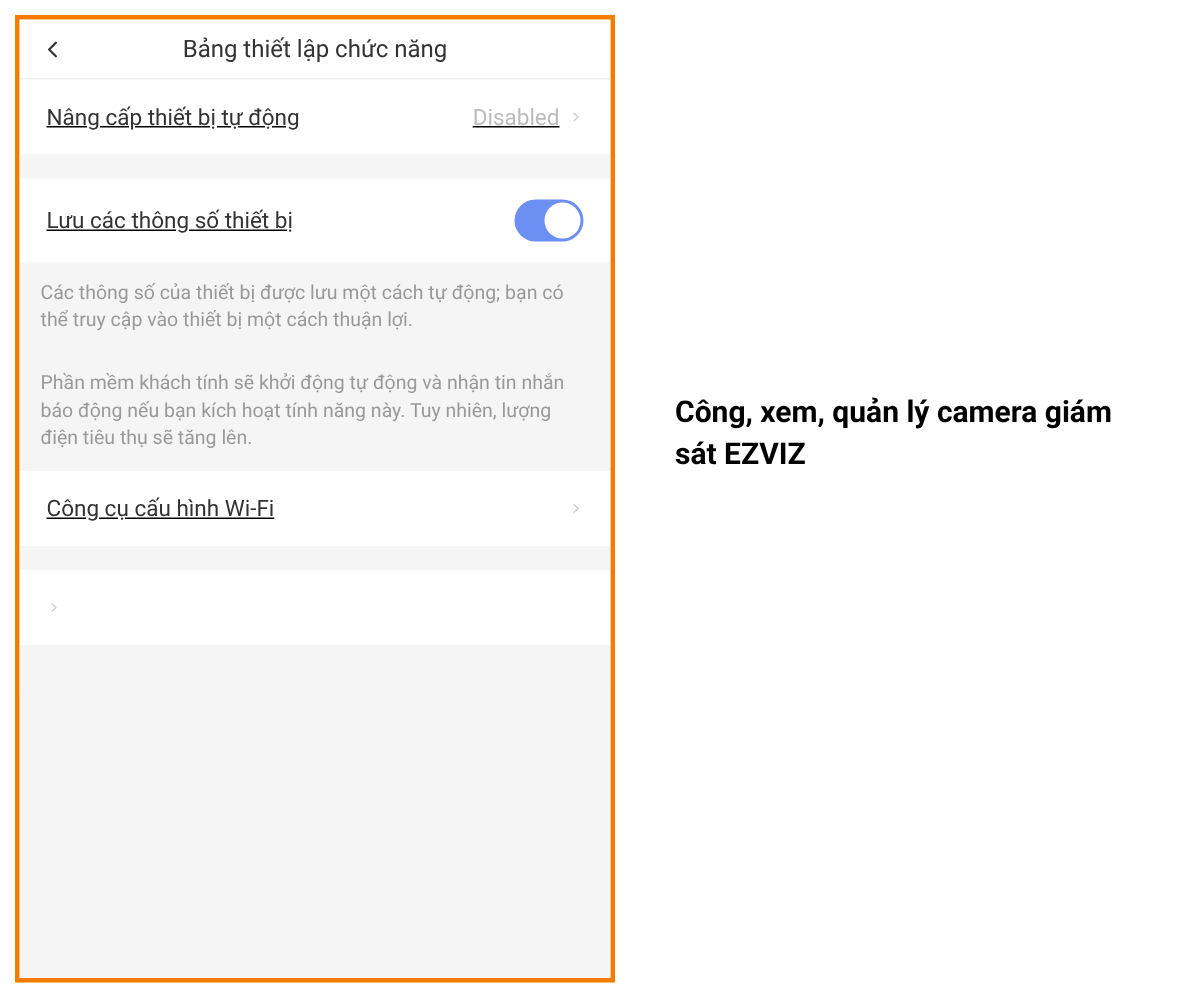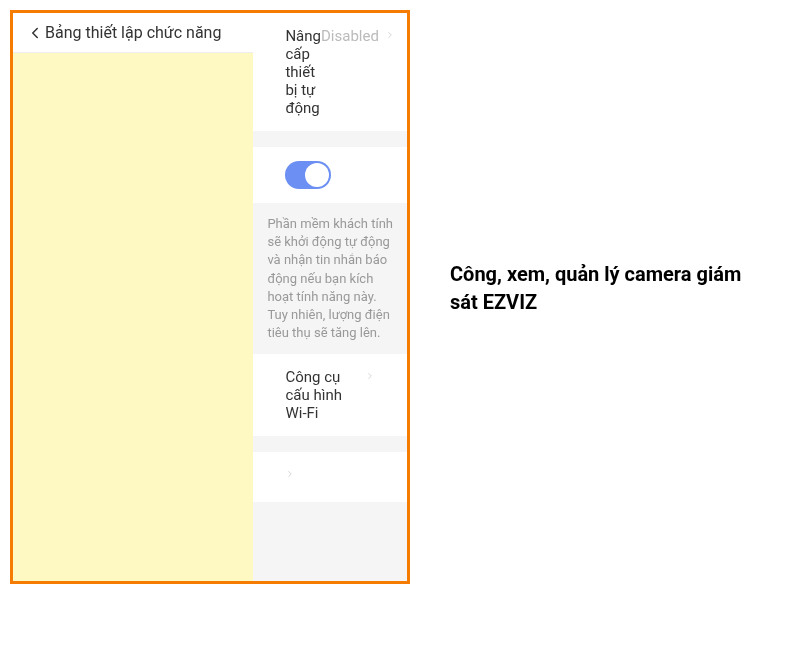--- a/index.html
+++ b/index.html
@@ -11,25 +11,25 @@
       font-family: -apple-system, BlinkMacSystemFont, "Segoe UI", Roboto, Helvetica, Arial, sans-serif;
       background: #ffffff;
       width: 800px;
       height: 665px;
       display: flex;
       align-items: flex-start;
       padding: 10px;
     }
     .phone-frame {
       width: 400px;
-      height: 574px;
+      height: 645px;
       border: 3px solid #f57c00;
       background: #fef9c3;
       display: flex;
-      flex-direction: row;
+      flex-direction: column;
       overflow: hidden;
     }
     .header {
       display: flex;
       align-items: center;
       padding: 8px 12px;
       background: #ffffff;
       border-bottom: 1px solid #eee;
       height: 40px;
     }
@@ -49,23 +49,24 @@
       margin-right: 20px;
     }
     .content {
       flex: 1;
       overflow-y: hidden;
       background: #f5f5f5;
     }
     .row {
       background: #ffffff;
       display: flex;
-      align-items: flex-start;
-      padding: 14px 32px;
+      align-items: center;
+      padding: 14px 18px;
       min-height: 50px;
+      text-decoration: underline;
     }
     .row-label {
       flex: 1;
       font-size: 15px;
       color: #333;
     }
     .row-value {
       font-size: 15px;
       color: #bbb;
       margin-right: 6px;
@@ -132,22 +133,24 @@
       <div class="row-label">Nâng cấp thiết bị tự động</div>
       <div class="row-value">Disabled</div>
       <svg class="chevron" viewBox="0 0 24 24">
         <path d="M9 18l6-6-6-6" stroke="#ccc" stroke-width="2" fill="none" stroke-linecap="round" stroke-linejoin="round"></path>
       </svg>
     </div>
 
     <div class="divider"></div>
 
     <div class="row">
+      <div class="row-label">Lưu các thông số thiết bị</div>
       <div class="toggle"></div>
     </div>
+    <div class="help-text">Các thông số của thiết bị được lưu một cách tự động; bạn có thể truy cập vào thiết bị một cách thuận lợi.</div>
 
     <div class="help-text">Phần mềm khách tính sẽ khởi động tự động và nhận tin nhắn báo động nếu bạn kích hoạt tính năng này. Tuy nhiên, lượng điện tiêu thụ sẽ tăng lên.</div>
 
     <div class="row">
       <div class="row-label">Công cụ cấu hình Wi-Fi</div>
       <svg class="chevron" viewBox="0 0 24 24">
         <path d="M9 18l6-6-6-6" stroke="#ccc" stroke-width="2" fill="none" stroke-linecap="round" stroke-linejoin="round"></path>
       </svg>
     </div>
 

